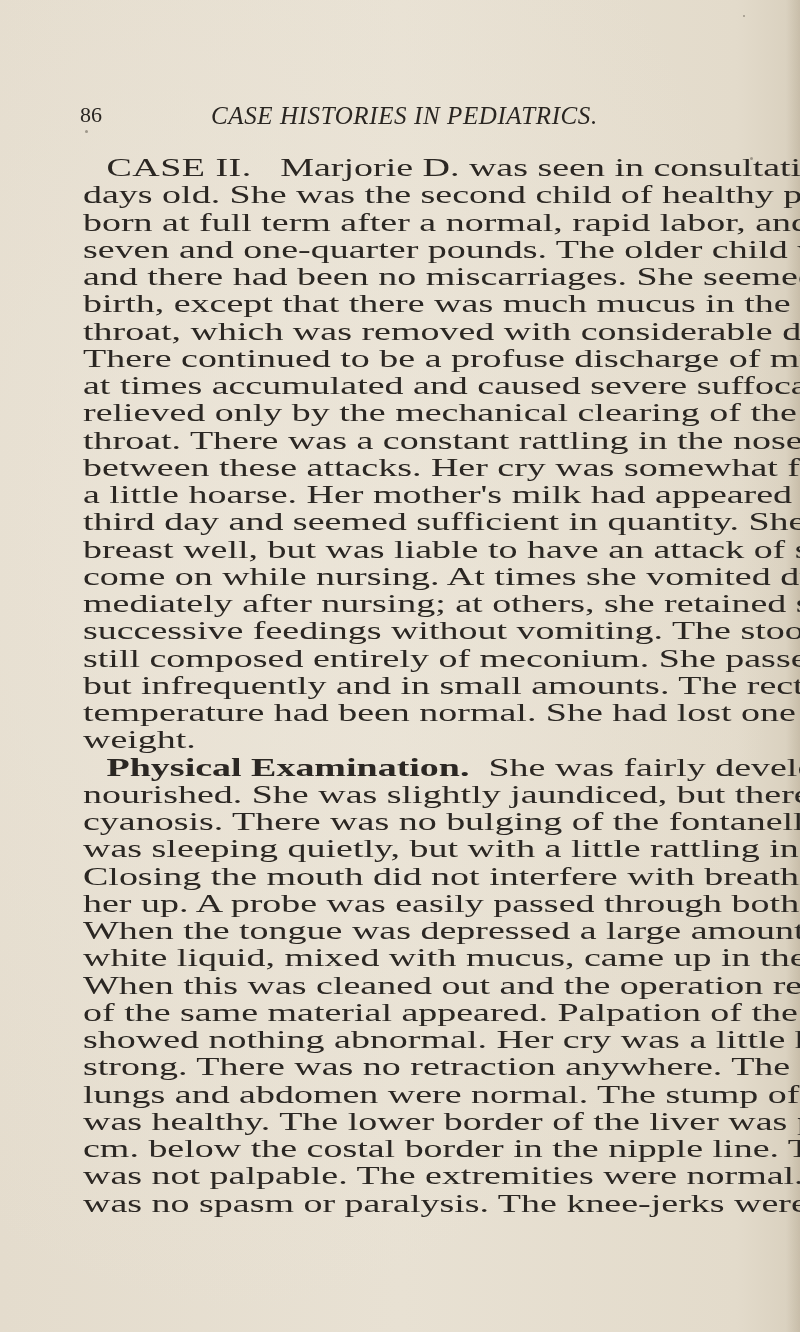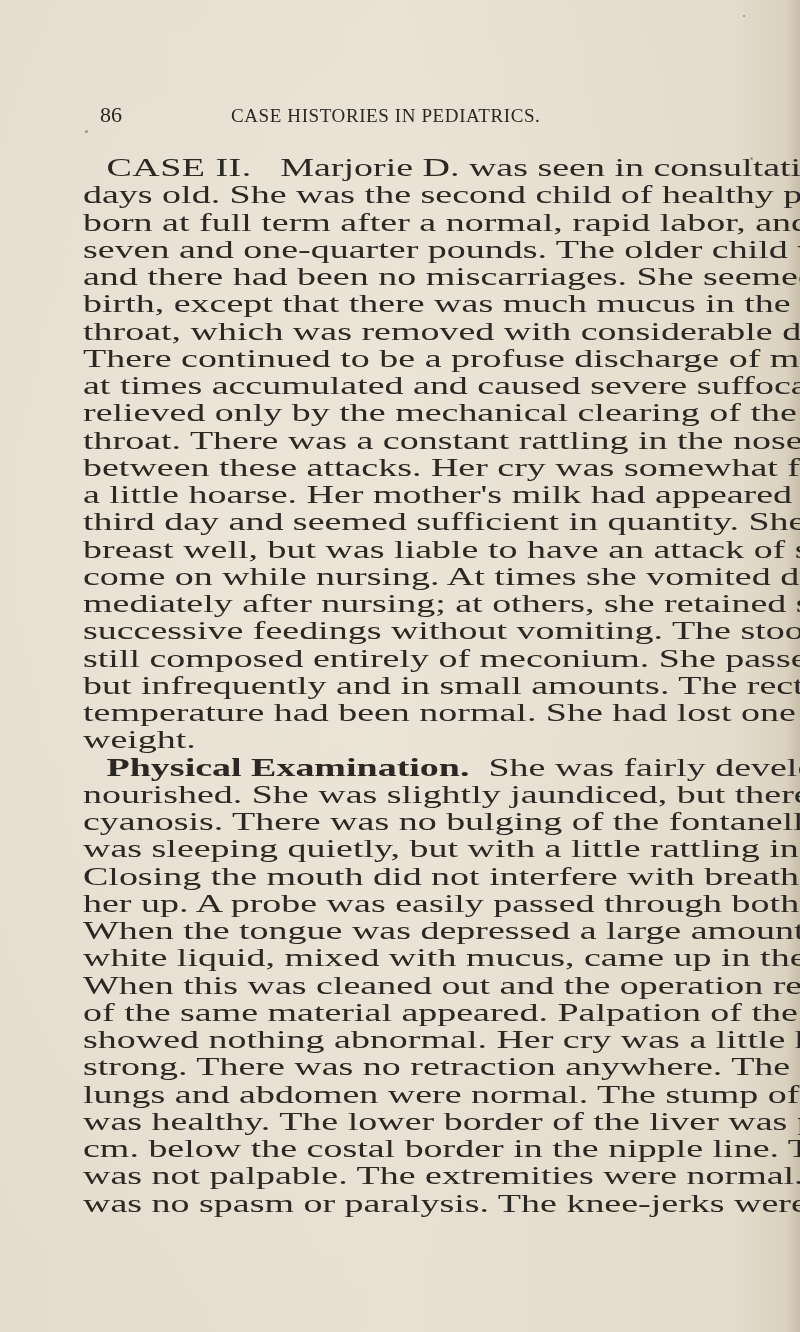--- a/index.html
+++ b/index.html
@@ -24,40 +24,41 @@
     }
     .edge-shadow {
       position: absolute;
       right: 0; top: 0;
       width: 14px; height: 1332px;
       background: linear-gradient(90deg, rgba(200,190,170,0) 0%, rgba(180,168,145,0.45) 100%);
     }
     .running-head {
       position: absolute;
       top: 100px;
-      left: 100px;
+      left: 80px;
       width: 660px;
       height: 34px;
       font-family: "Liberation Serif", "DejaVu Serif", serif;
       color: #2a2622;
     }
     .page-number {
       position: absolute;
       left: 0;
       top: 0;
       font-size: 22px;
       line-height: 30px;
     }
     .running-title {
       position: absolute;
       left: 131px;
       top: 2px;
-      font-size: 19px;
+      font-size: 25px;
       letter-spacing: 0.6px;
       line-height: 28px;
+      font-style: italic;
     }
     .body-text {
       position: absolute;
       top: 154px;
       left: 83px;
       width: 408px;
       transform: scale(1.57, 1);
       transform-origin: 0 0;
       font-family: "Liberation Serif", "DejaVu Serif", serif;
       font-size: 24.2px;

